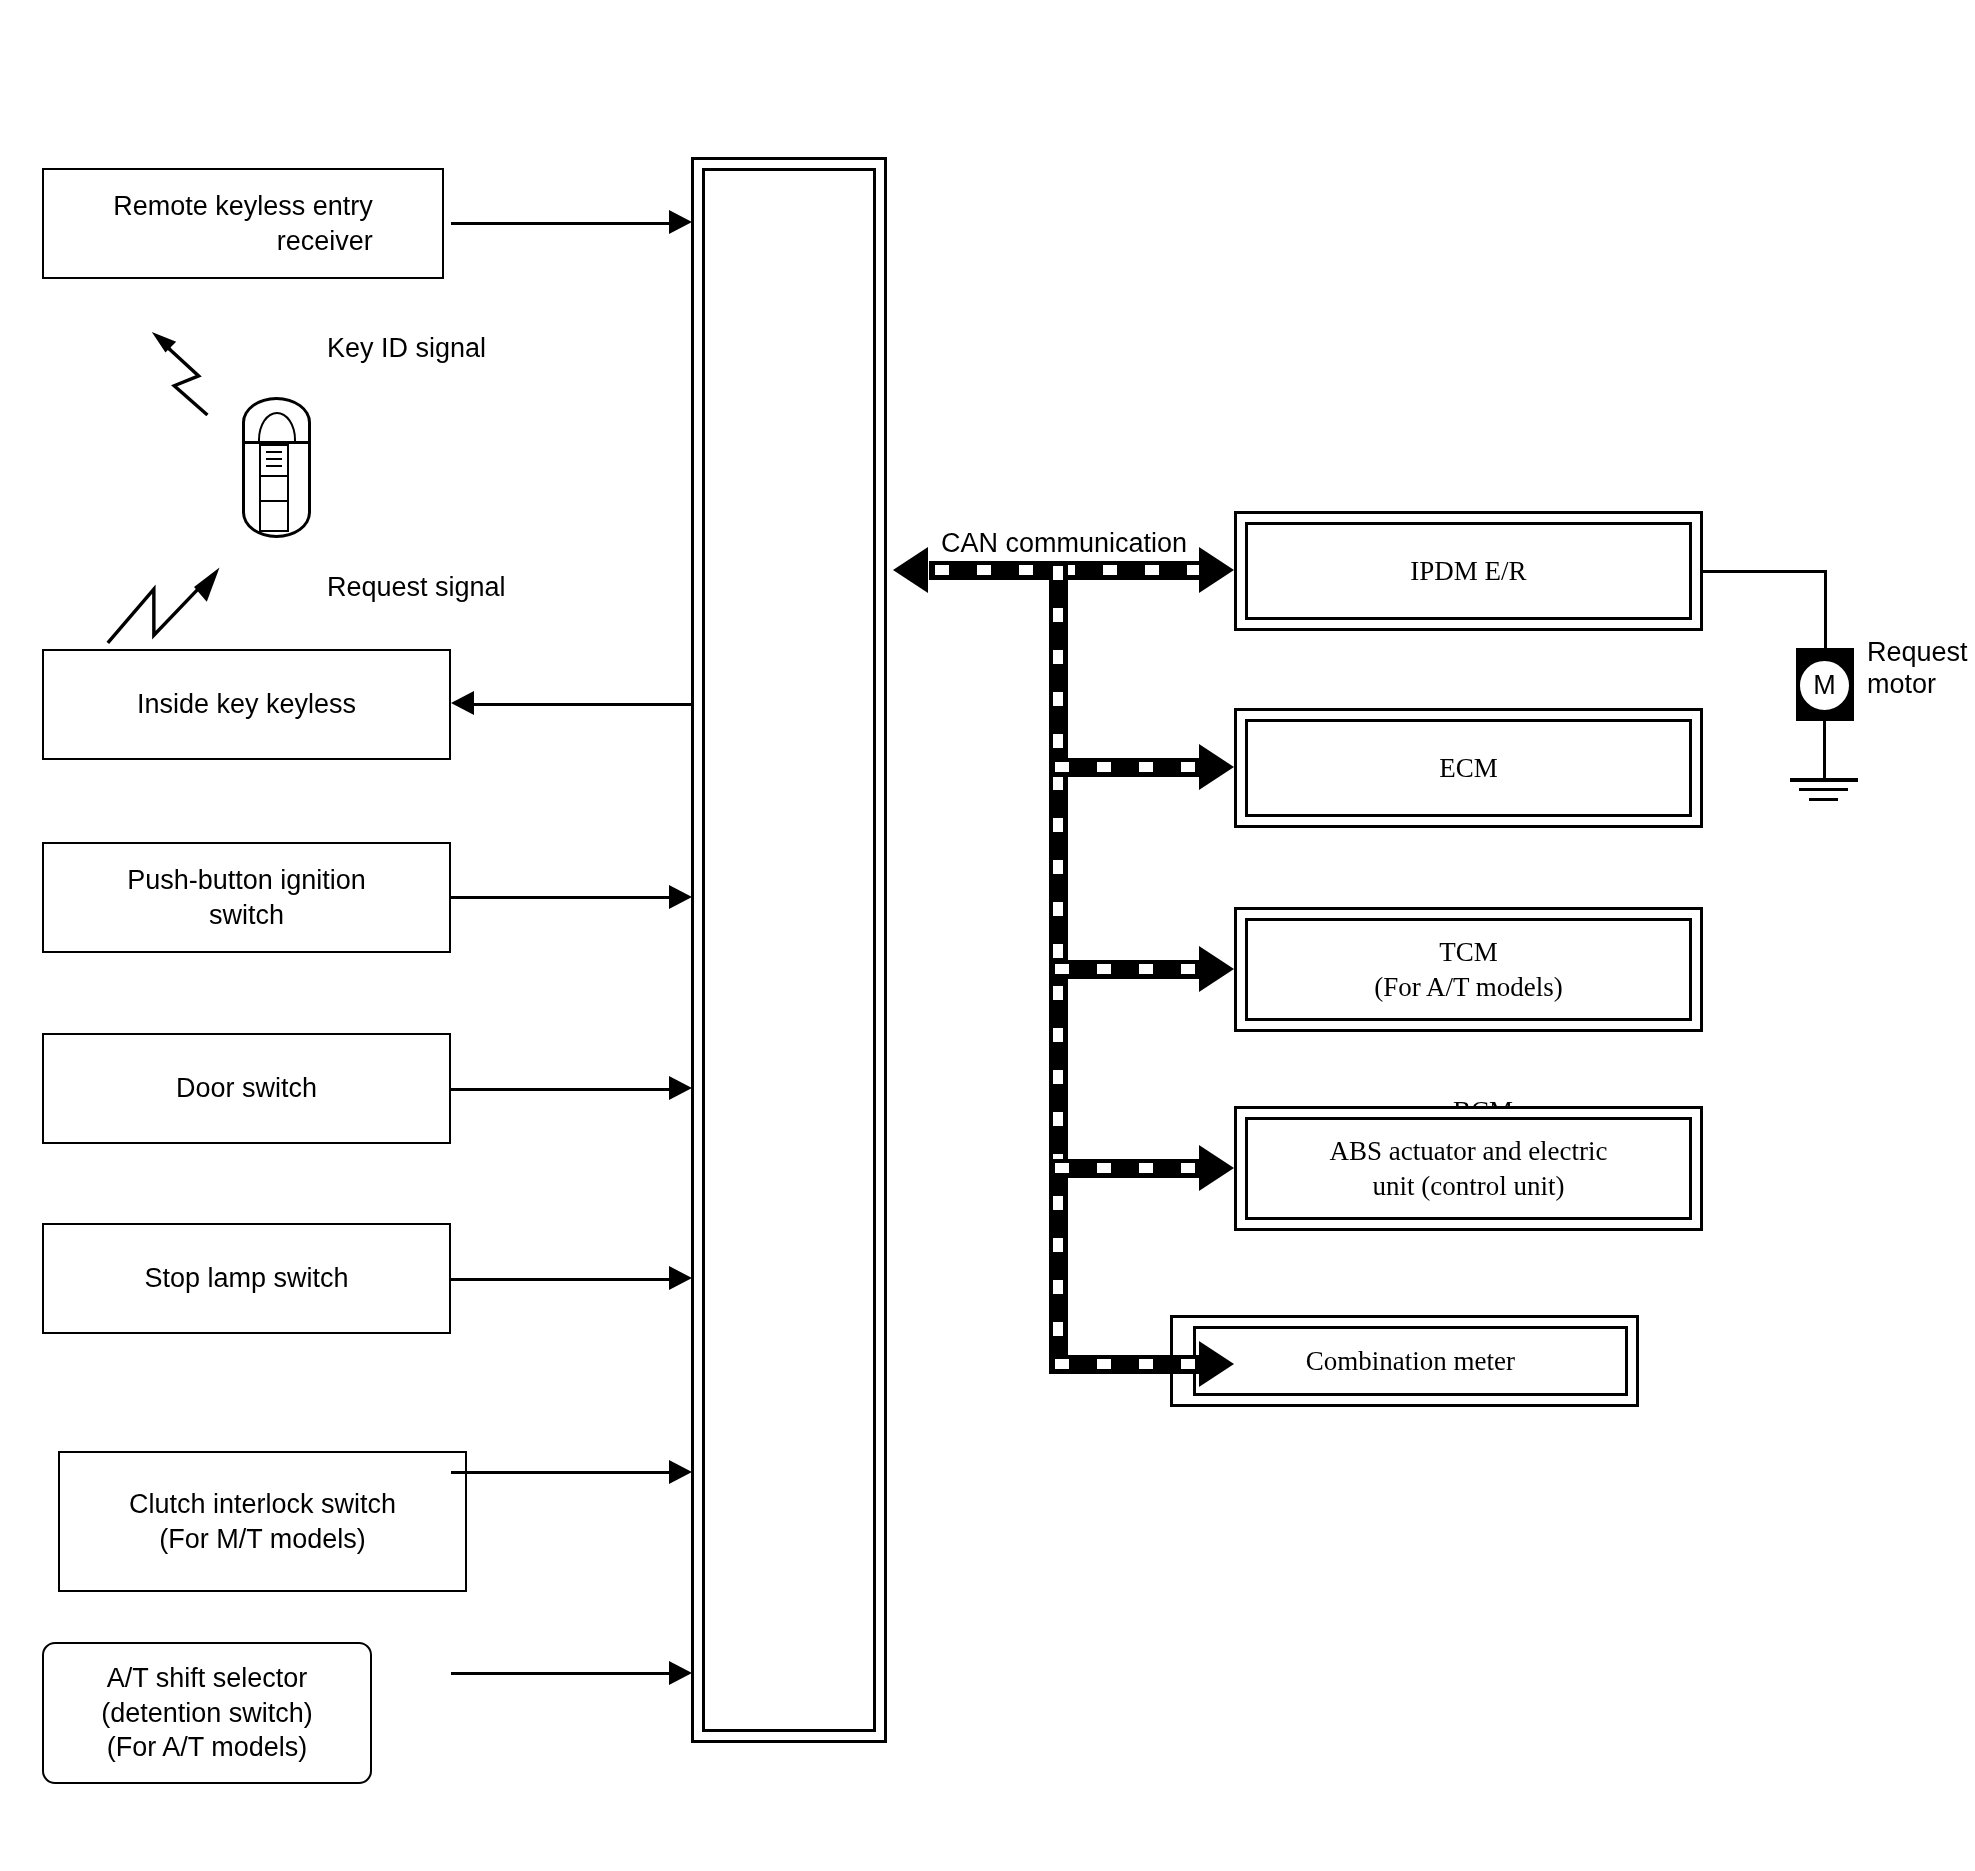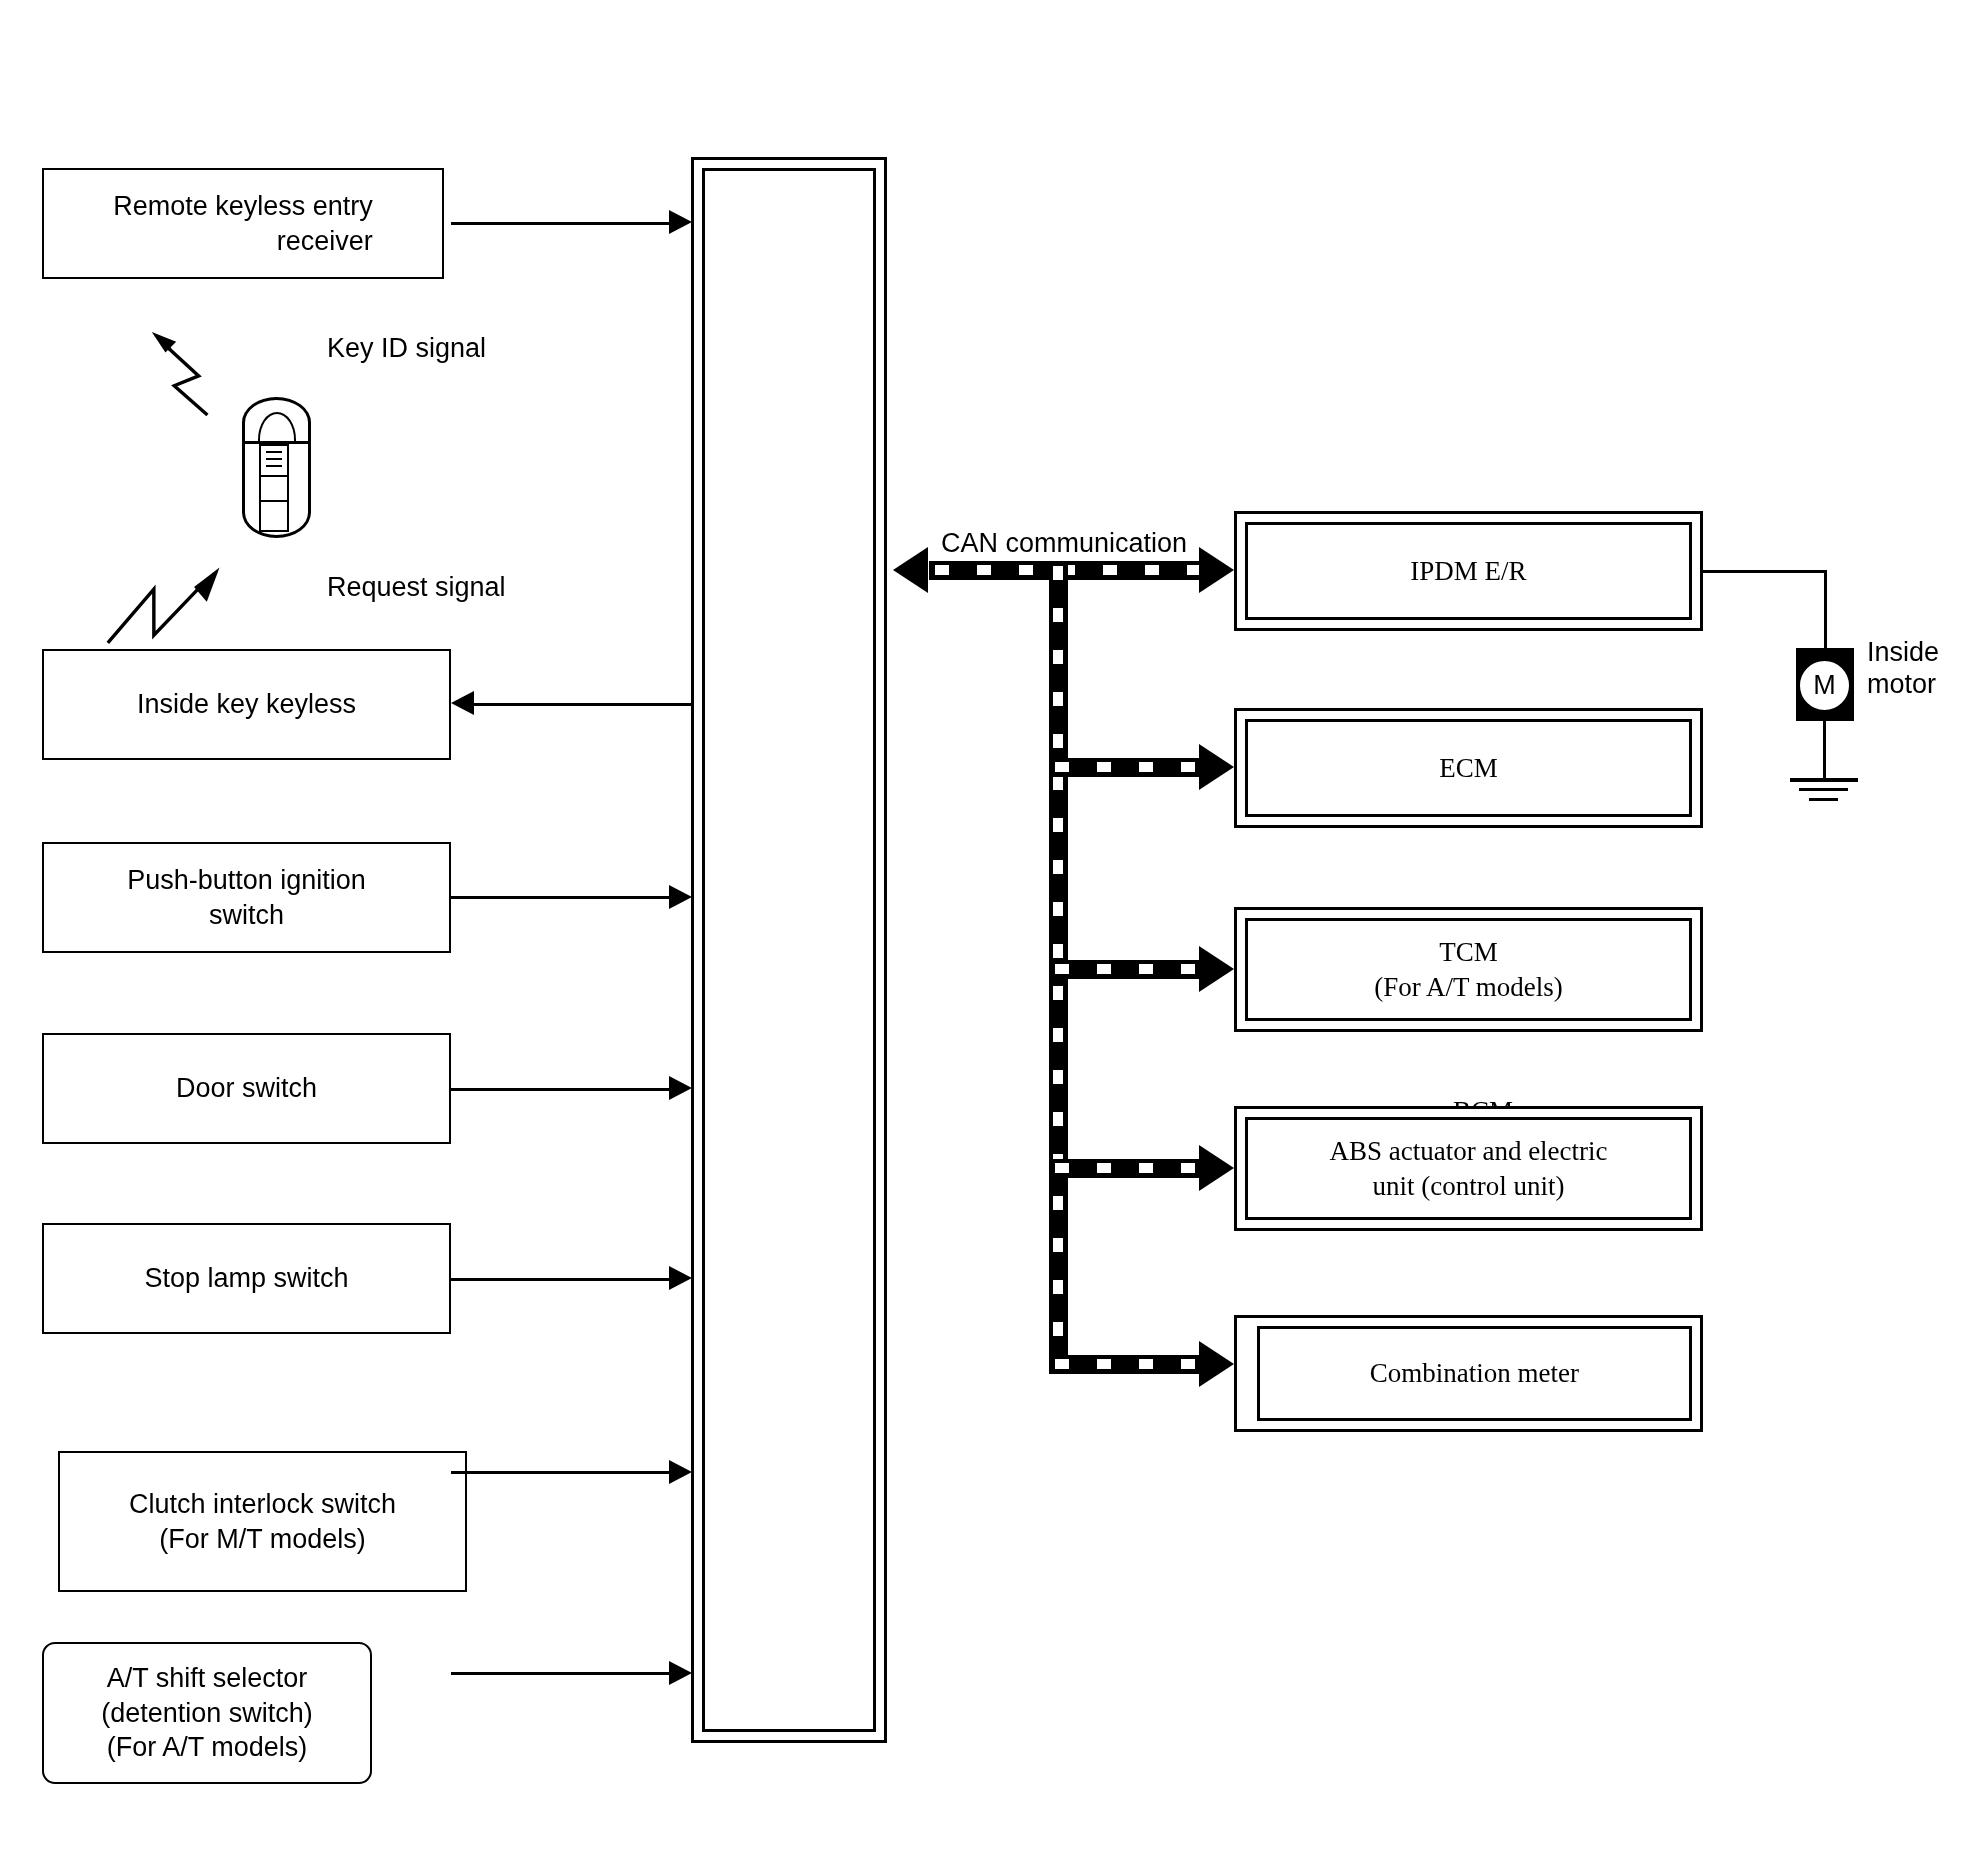--- a/index.html
+++ b/index.html
@@ -199,21 +199,21 @@
   <div class="box2" style="left:1234px;top:907px;width:469px;height:125px;">
     <div class="inner">TCM
 (For A/T models)</div>
   </div>
 
   <div class="box2" style="left:1234px;top:1106px;width:469px;height:125px;">
     <div class="inner">ABS actuator and electric
 unit (control unit)</div>
   </div>
 
-  <div class="box2" style="left:1234px;top:1315px;width:469px;height:117px;padding-left:20px;">
+  <div class="box2" style="left:1170px;top:1315px;width:469px;height:92px;padding-left:20px;">
     <div class="inner">Combination meter</div>
   </div>
 
   <div class="hline" style="left:451px;top:222px;width:219px;"></div>
   <div class="arrow-r" style="left:669px;top:210px;"></div>
 
   <div class="hline" style="left:474px;top:703px;width:217px;"></div>
   <div class="arrow-l" style="left:451px;top:691px;"></div>
 
   <div class="hline" style="left:451px;top:896px;width:219px;"></div>
@@ -257,21 +257,21 @@
   <div class="motor-rect" style="left:1796px;top:648px;width:58px;height:73px;"></div>
   <div class="motor-circ" style="left:1797px;top:658px;width:55px;height:55px;">
     <span>M</span>
   </div>
   <div class="vline" style="left:1823px;top:721px;height:59px;"></div>
 
   <div class="gnd" style="left:1790px;top:778px;width:68px;height:3.9px;"></div>
   <div class="gnd" style="left:1799px;top:788px;width:49px;height:3.4px;"></div>
   <div class="gnd" style="left:1809px;top:798px;width:29px;height:3.4px;"></div>
 
-  <div class="label" style="left:1867px;top:636px;white-space:pre-line;line-height:1.2;">Inside
+  <div class="label" style="left:1867px;top:636px;white-space:pre-line;line-height:1.2;">Request
 motor</div>
 
   <div class="fob-body" style="left:242px;top:397px;width:69px;height:141px;"></div>
 
   <div class="fob-head" style="left:258px;top:412px;width:38px;height:29px;"></div>
   <div class="fob-headline" style="left:244px;top:441px;width:65px;"></div>
 
   <div class="fob-strip" style="left:259px;top:444px;width:30px;height:88px;"></div>
   <div class="fob-sep" style="left:259px;top:475px;width:30px;"></div>
   <div class="fob-sep" style="left:259px;top:500px;width:30px;"></div>

